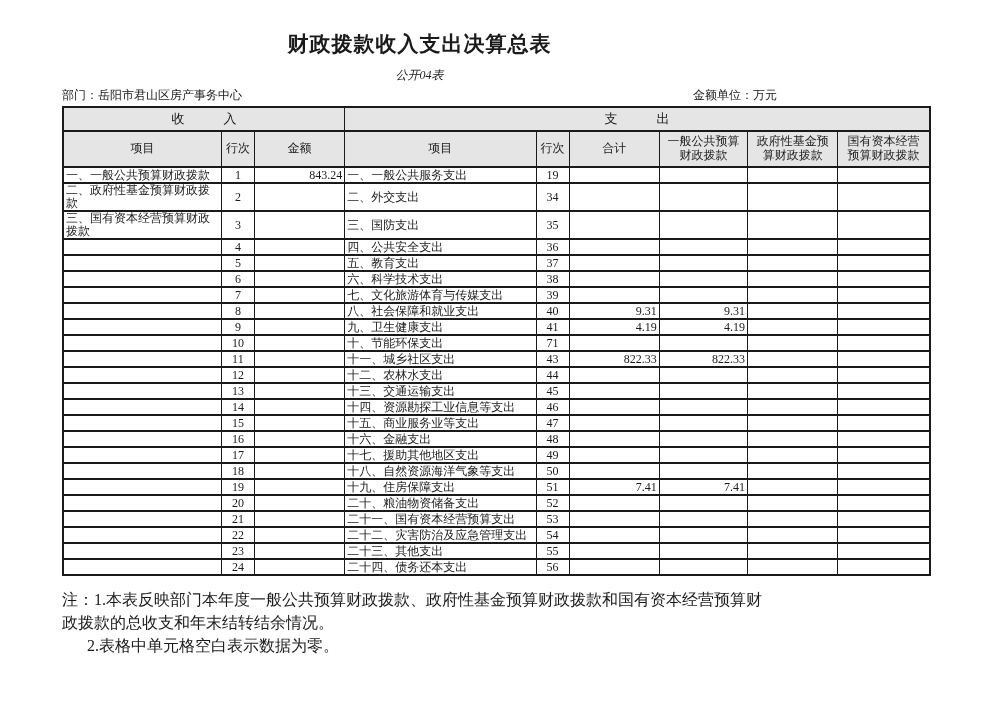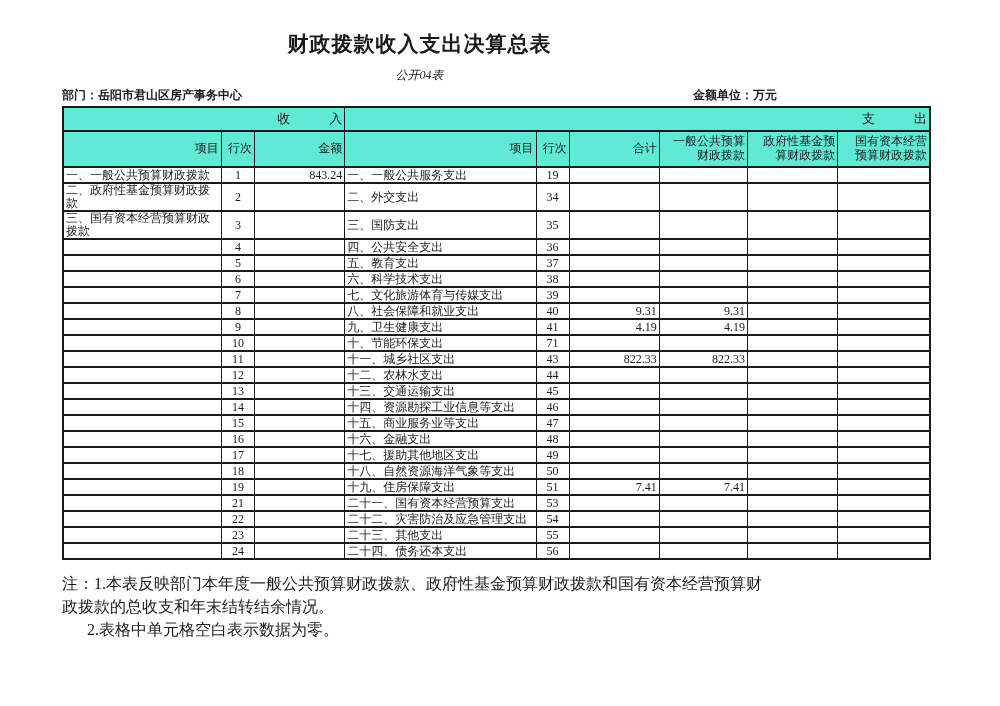--- a/index.html
+++ b/index.html
@@ -11,33 +11,33 @@
     color: #1a1a1a;
   }
   .content { margin-left: 62px; width: 715px; }
   .title {
     font-size: 21px; font-weight: bold; text-align: center;
     letter-spacing: 1px; margin: 30px 0 0 0; padding: 0;
   }
   .table-code { text-align: center; font-size: 12px; margin-top: 9px; font-style: italic; }
   .meta-row {
     display: flex; justify-content: space-between;
-    font-size: 12px; margin: 3px 0 2px 0; font-weight: bold;
+    font-size: 12px; margin: 3px 0 2px 0;
   }
   table.budget {
     border-collapse: collapse; table-layout: fixed;
     width: 869px; border: 2px solid #1a1a1a;
   }
   .budget th, .budget td {
     border-left: 1px solid #1a1a1a; border-right: 1px solid #1a1a1a;
     border-top: 2px solid #1a1a1a; border-bottom: 2px solid #1a1a1a;
     font-size: 12px; font-weight: normal; line-height: 1.15;
     padding: 0 2px; overflow: hidden;
   }
-  .budget thead th { background: #5eead4; text-align: right; vertical-align: middle; }
+  .budget thead th { background: #e5e5e5; text-align: center; vertical-align: middle; }
   .row-sections th { height: 24px; font-size: 13px; }
   .row-headers th { height: 36px; }
   .row-lanci th { height: 24px; }
   .pre-wrap { white-space: pre-line; }
   .budget td { height: 16px; vertical-align: middle; line-height: 13px; }
   td.cell-item { text-align: left; }
   td.cell-line { text-align: center; }
   td.cell-amount { text-align: right; }
   .notes { font-size: 16px; margin-top: 12px; line-height: 1.45; }
   .note-second { padding-left: 25px; }
@@ -290,20 +290,31 @@
           <td class="cell-amount"></td>
           <td class="cell-item">十九、住房保障支出</td>
           <td class="cell-line">51</td>
           <td class="cell-amount">7.41</td>
           <td class="cell-amount">7.41</td>
           <td class="cell-amount"></td>
           <td class="cell-amount"></td>
         </tr>
         <tr>
           <td class="cell-item"></td>
+          <td class="cell-line">20</td>
+          <td class="cell-amount"></td>
+          <td class="cell-item">二十、粮油物资储备支出</td>
+          <td class="cell-line">52</td>
+          <td class="cell-amount"></td>
+          <td class="cell-amount"></td>
+          <td class="cell-amount"></td>
+          <td class="cell-amount"></td>
+        </tr>
+        <tr>
+          <td class="cell-item"></td>
           <td class="cell-line">21</td>
           <td class="cell-amount"></td>
           <td class="cell-item">二十一、国有资本经营预算支出</td>
           <td class="cell-line">53</td>
           <td class="cell-amount"></td>
           <td class="cell-amount"></td>
           <td class="cell-amount"></td>
           <td class="cell-amount"></td>
         </tr>
         <tr>

